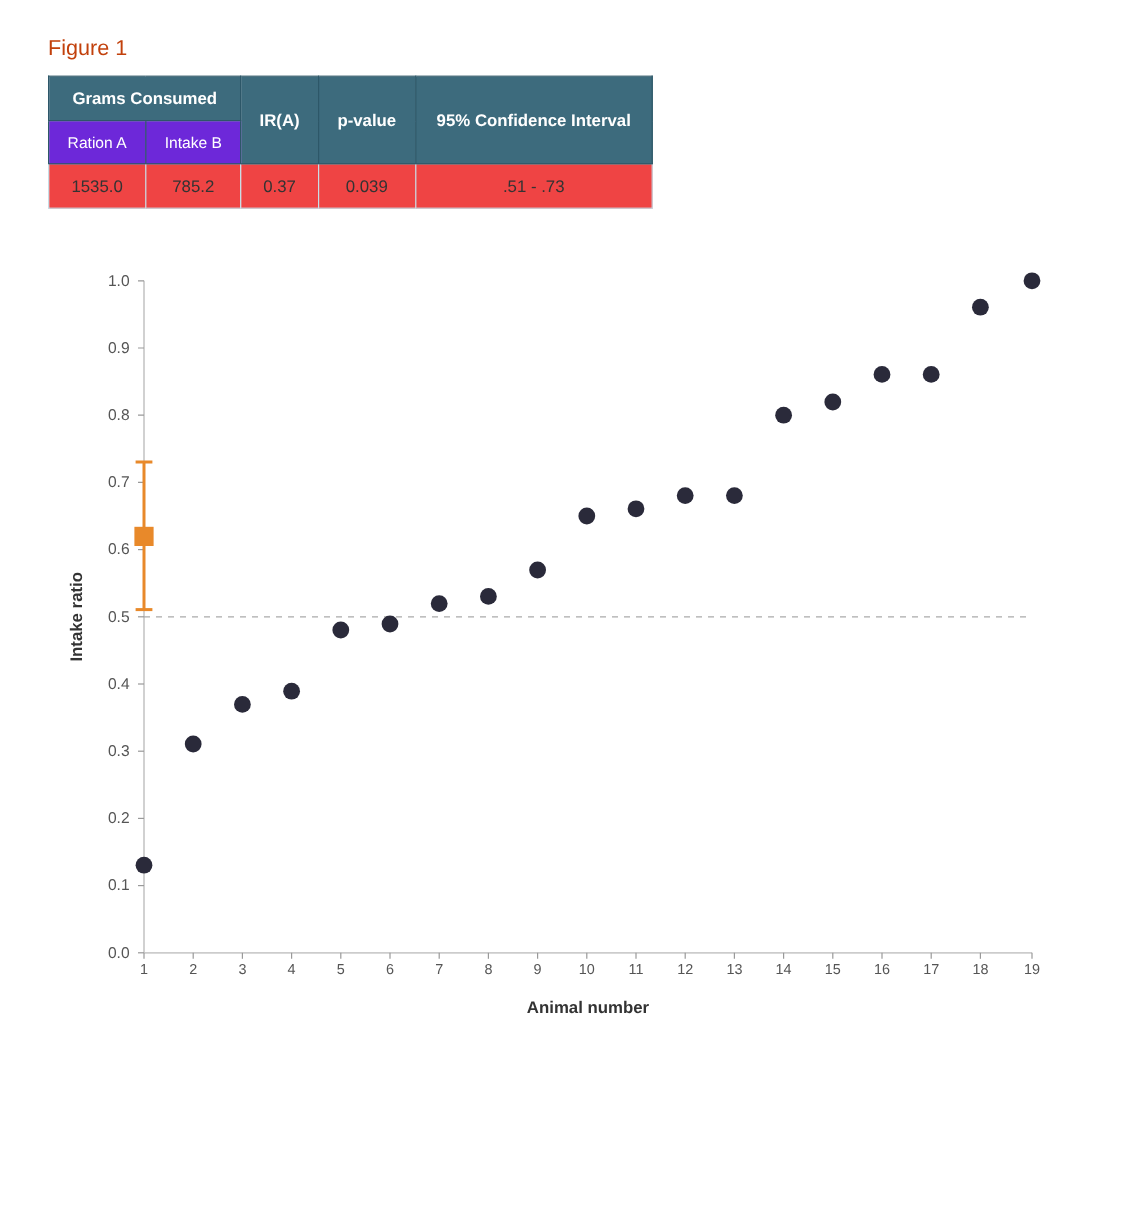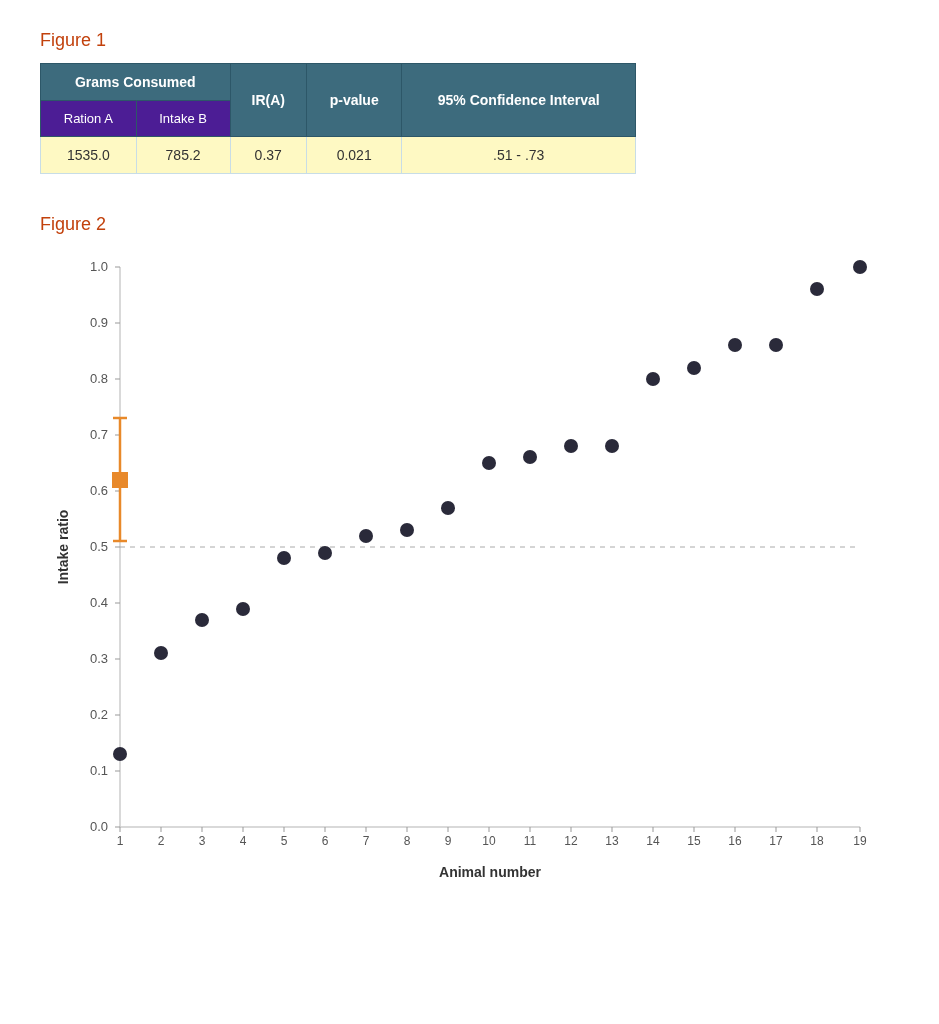--- a/index.html
+++ b/index.html
@@ -15,47 +15,47 @@
     .figure-label {
       color: #c2410c;
       font-size: 18px;
       font-weight: 400;
       margin-bottom: 12px;
     }
 
     
     .table-container {
       margin-bottom: 40px;
-      width: 596px;
+      width: 504px;
     }
     table {
       border-collapse: collapse;
       width: 100%;
       font-size: 14px;
     }
     th {
       background-color: #3d6b7d;
       color: #fff;
       padding: 10px 14px;
       text-align: center;
       font-weight: 600;
       border: 1px solid #2d5768;
     }
     td {
-      background-color: #fef9c3;
+      background-color: #ef4444;
       padding: 10px 14px;
       text-align: center;
       border: 1px solid #c8dde6;
       color: #333;
     }
     .th-grams {
       border-bottom: 1px solid #2d5768;
     }
     .sub-header th {
-      background-color: #4c1d95;
+      background-color: #6d28d9;
       font-weight: 500;
       font-size: 13px;
       text-align: center;
     }
 
     
     .chart-section {
       margin-top: 10px;
     }
     .chart-wrapper {
@@ -85,30 +85,29 @@
         <tr class="sub-header">
           <th>Ration A</th>
           <th>Intake B</th>
         </tr>
       </thead>
       <tbody>
         <tr>
           <td>1535.0</td>
           <td>785.2</td>
           <td>0.37</td>
-          <td>0.021</td>
+          <td>0.039</td>
           <td>.51 - .73</td>
         </tr>
       </tbody>
     </table>
   </div>
 </div>
 
 <div class="chart-section">
-  <div class="figure-label">Figure 2</div>
   <div class="chart-wrapper">
     <svg class="chart" viewBox="0 0 860 650">
 
       <g id="chart-area">
 
         <line x1="80" y1="20" x2="80" y2="580" stroke="#ccc" stroke-width="1.5"></line>
 
         <line x1="80" y1="580" x2="820" y2="580" stroke="#ccc" stroke-width="1.5"></line>
 
         <line x1="75" y1="580" x2="80" y2="580" stroke="#999" stroke-width="1"></line>

